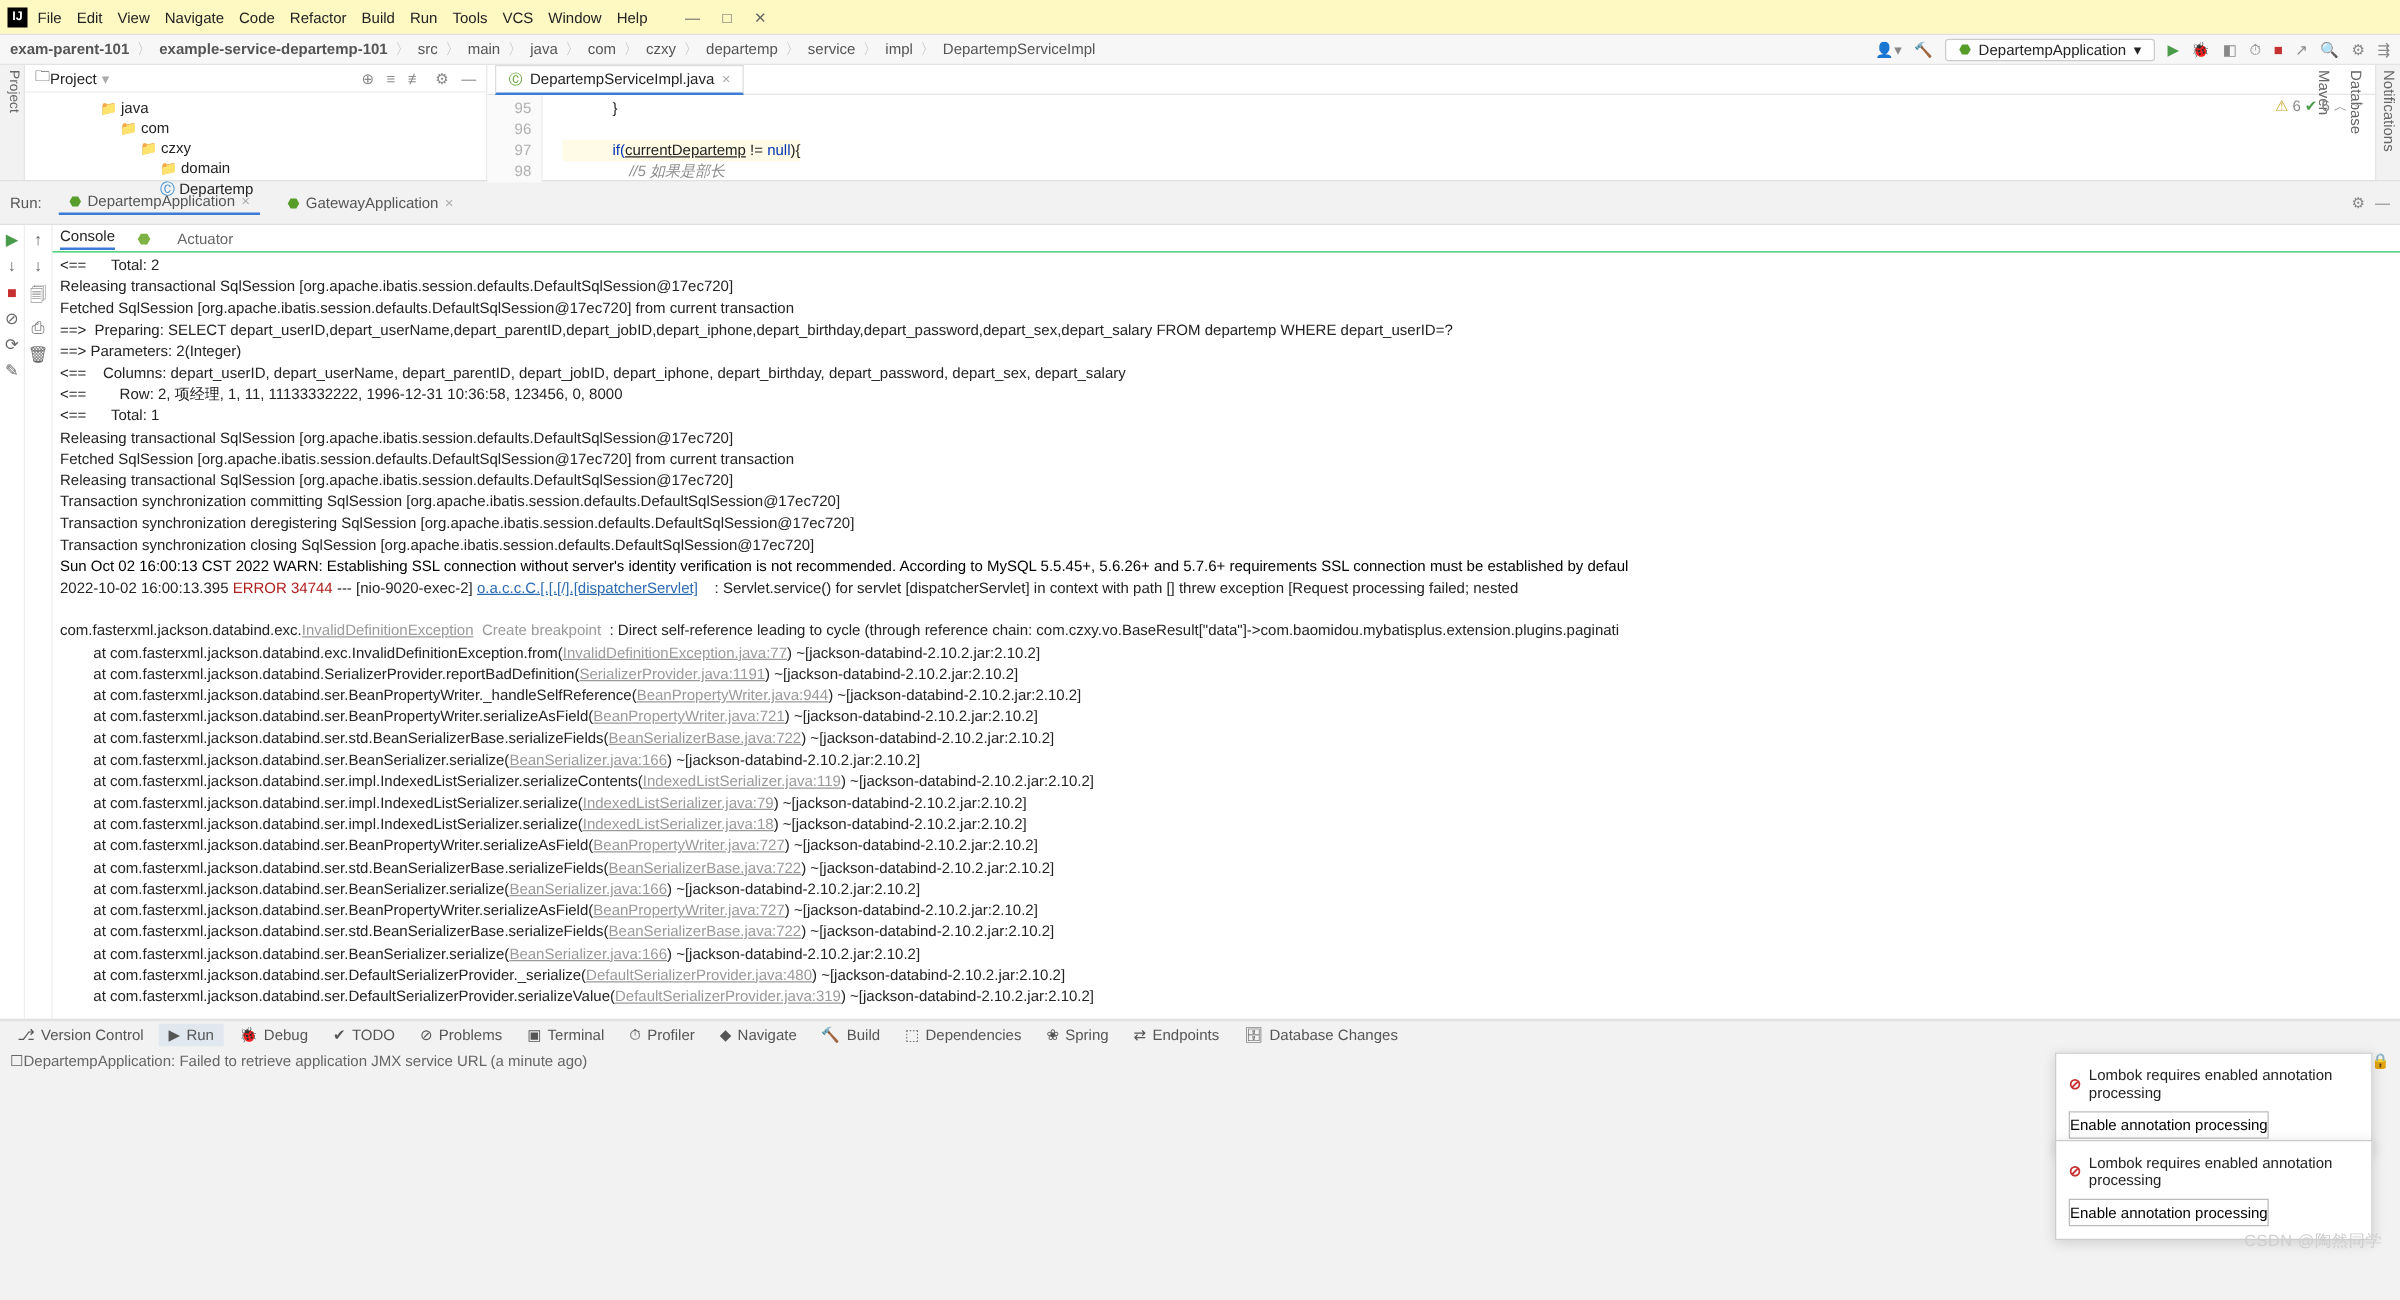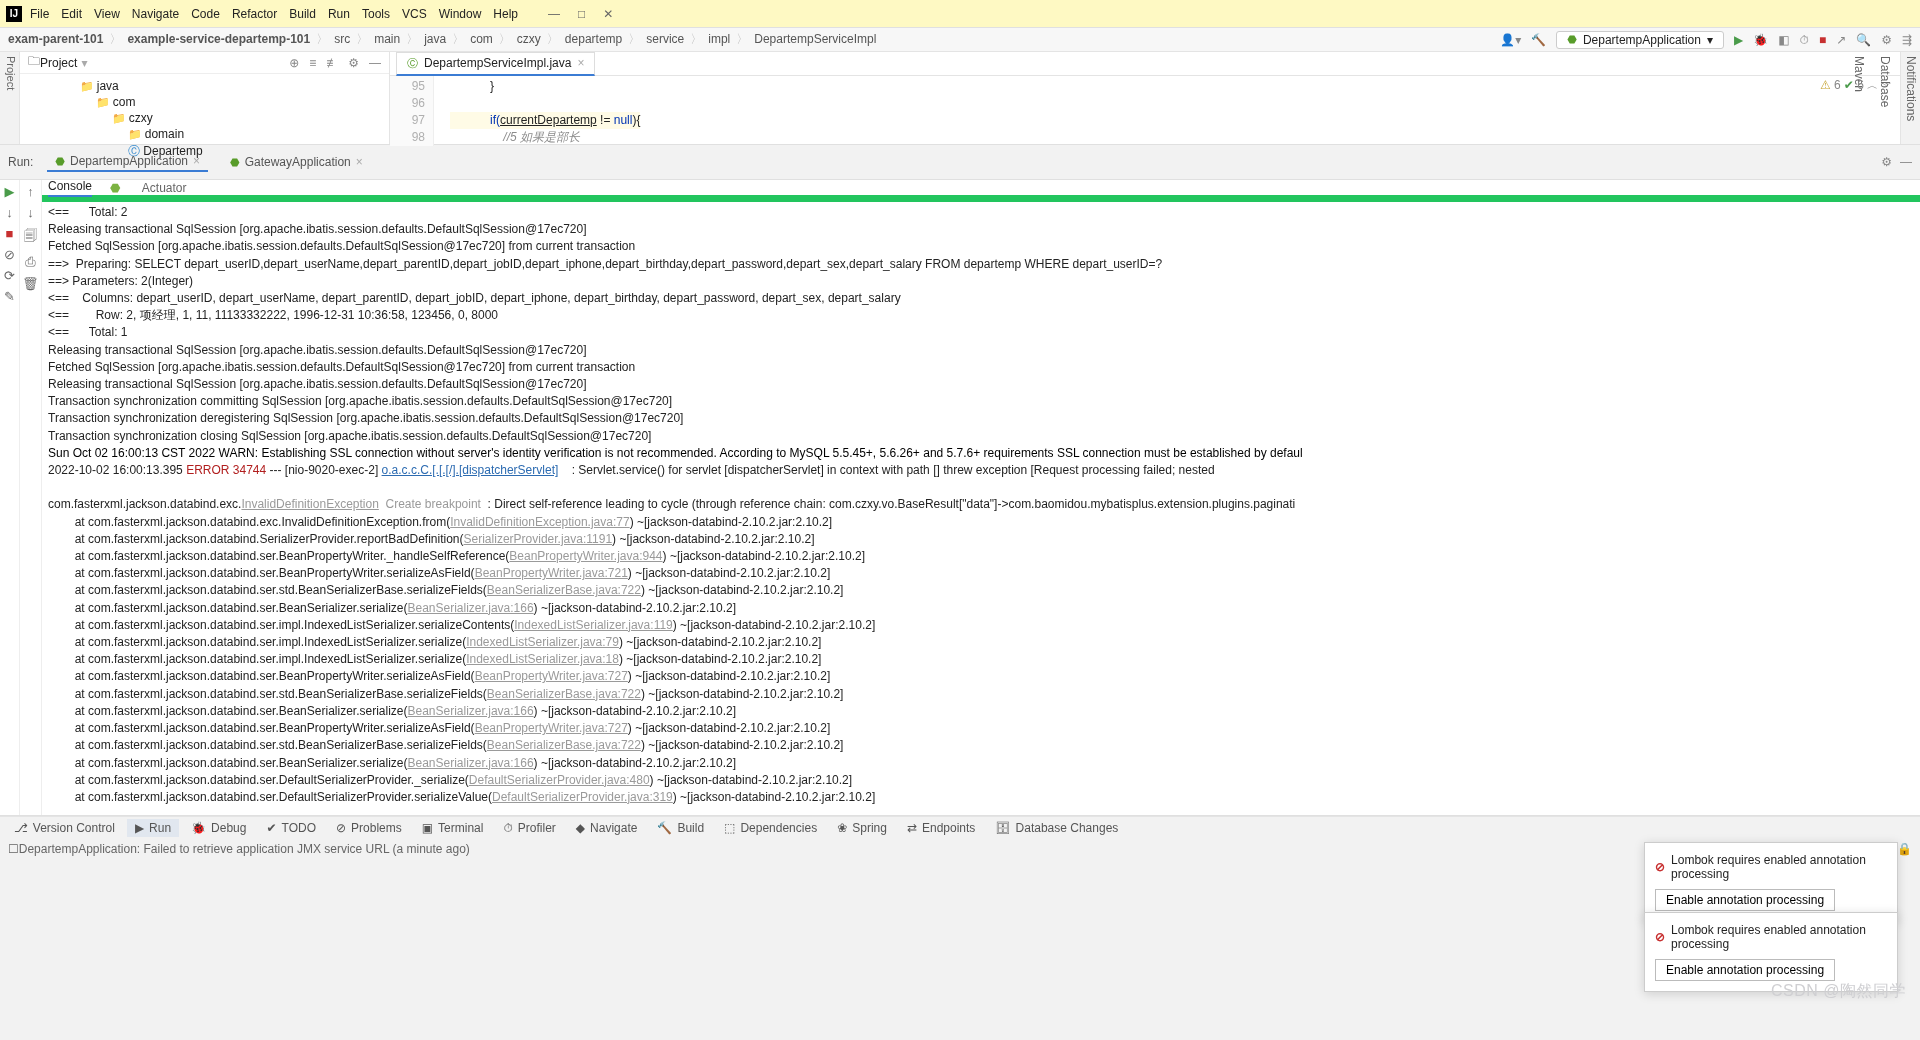--- a/index.html
+++ b/index.html
@@ -47,39 +47,39 @@
 .run-hdr .lbl{color:#555}
 .run-tab{margin-left:14px;padding:2px 8px;color:#555;display:flex;align-items:center;gap:5px}
 .run-tab.act{border-bottom:2px solid #3b7cd4}
 .run-hdr .tools{margin-left:auto;display:flex;gap:8px;color:#888}
 .run-body{display:flex;height:636px;background:#fff;border-bottom:1px solid #e0e0e0}
 .run-side{width:20px;border-right:1px solid #eee;display:flex;flex-direction:column;align-items:center;padding-top:4px;gap:6px}
 .run-side span{font-size:13px;color:#666}
 .run-side2{width:22px;border-right:1px solid #eee;display:flex;flex-direction:column;align-items:center;padding-top:4px;gap:6px}
 .run-side2 span{font-size:13px;color:#666}
 .console-wrap{flex:1;display:flex;flex-direction:column}
-.console-tabs{height:22px;display:flex;align-items:center;padding-left:6px;border-bottom:7px solid #22c55e}
+.console-tabs{height:22px;display:flex;align-items:center;padding-left:6px;border-bottom:1px solid #22c55e}
 .console-tabs span{margin-right:18px;color:#666}
 .console-tabs .act{border-bottom:2px solid #3b7cd4;color:#232323;padding-bottom:2px}
 .console{flex:1;overflow:hidden;font-family:"JetBrains Mono",Consolas,monospace;font-size:12.5px;line-height:17.2px;padding:2px 6px;white-space:pre;color:#232323}
 .console .orange{color:#000000}
 .console .red{color:#b11e1e}
 .console .blue{color:#2c6bb1;text-decoration:underline}
 .console .gray{color:#9a9a9a;text-decoration:underline}
 .bottom-tools{height:22px;display:flex;align-items:center;padding:0 6px;gap:4px;background:#f2f2f2;border-top:1px solid #e4e4e4}
 .bt{padding:2px 8px;color:#555;display:flex;align-items:center;gap:5px}
 .bt.act{background:#e1e7ef}
 .status{height:22px;display:flex;align-items:center;padding:0 8px;background:#f2f2f2;color:#666;font-size:11px}
 .status .right{margin-left:auto;display:flex;gap:14px}
 .toast{position:absolute;right:22px;width:254px;background:#fff;border:1px solid #ccc;box-shadow:0 2px 10px rgba(0,0,0,.15);padding:10px}
 .toast1{bottom:118px}.toast2{bottom:48px}
 .toast .t-title{display:flex;align-items:center;gap:6px;margin-bottom:8px}
 .toast .t-title .ei{color:#c73030;font-weight:bold}
-.toast button{padding:3px 10px;background:#fff;border:1px solid #bbb}
-.watermark{position:absolute;right:14px;bottom:38px;color:#cfcfd2;font-size:16px;letter-spacing:.5px}
+.toast button{padding:3px 0;background:#fff;border:1px solid #bbb}
+.watermark{position:absolute;right:14px;bottom:38px;color:#cfcfd2;font-size:13px;letter-spacing:.5px}
 </style>
 </head>
 <body>
 
 <div class="titlebar">
   <div class="ij">IJ</div>
   <div class="menus"><span>File</span><span>Edit</span><span>View</span><span>Navigate</span><span>Code</span><span>Refactor</span><span>Build</span><span>Run</span><span>Tools</span><span>VCS</span><span>Window</span><span>Help</span></div>
   <div class="win-ctl"><span>—</span><span>□</span><span>✕</span></div>
 </div>
 

